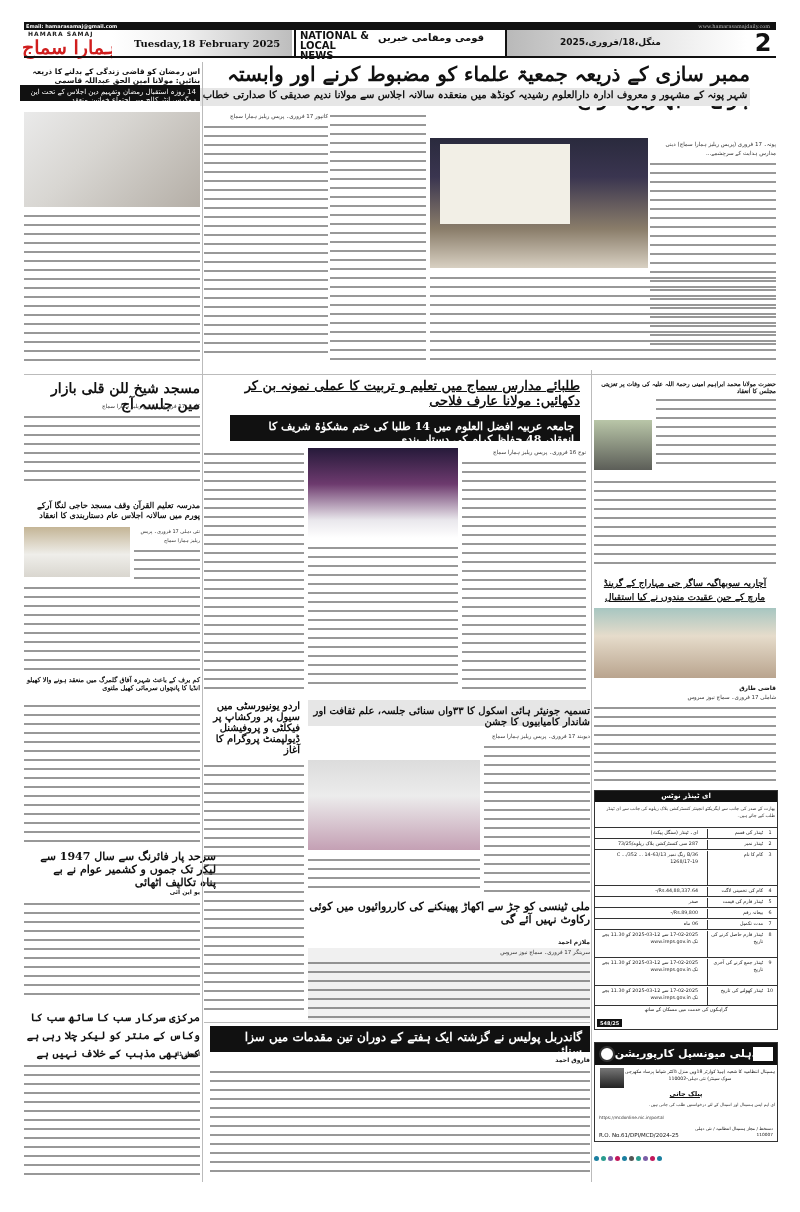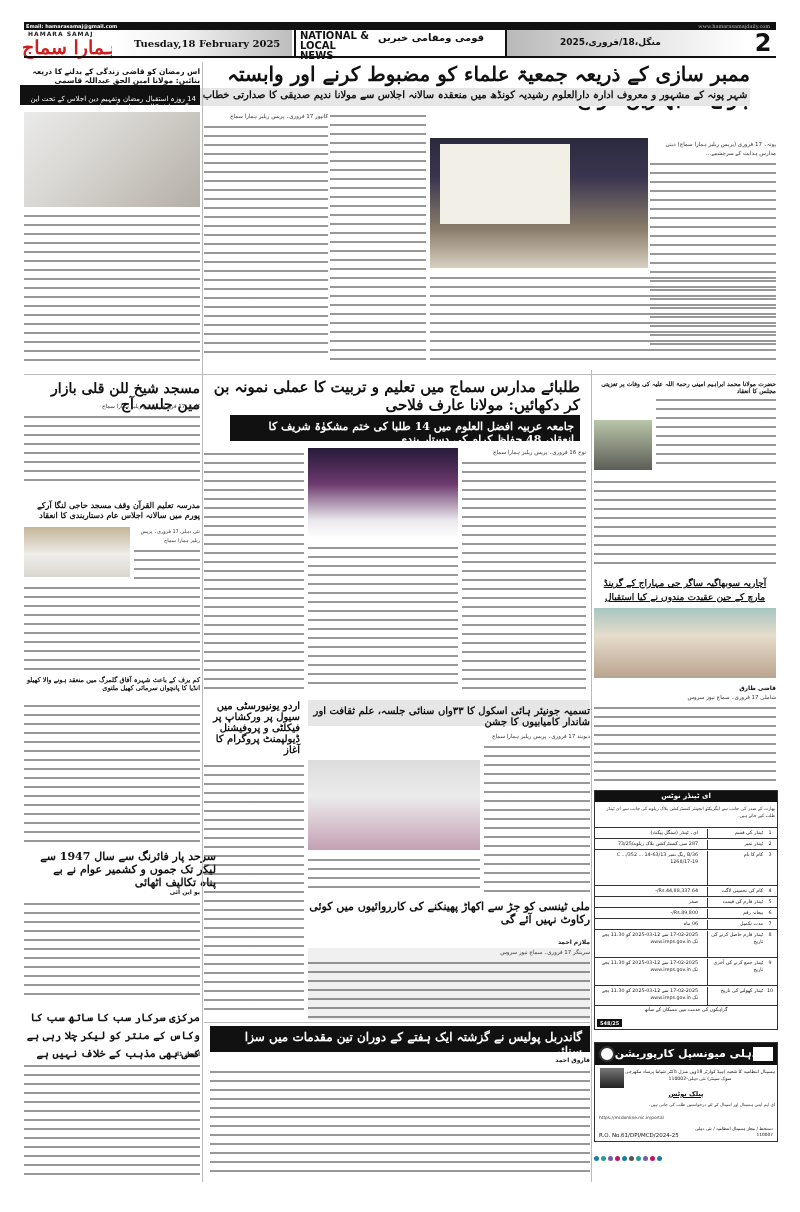--- a/index.html
+++ b/index.html
@@ -24,21 +24,21 @@
   .ur-band { left: 505px; top: 30px; width: 242px; height: 26px; border-left: 2px solid #111;
      background: linear-gradient(90deg, #b9b9b9 0%, #e0e0e0 50%, #fff 100%); }
   .date-ur { left: 560px; top: 37px; font-size: 9px; font-weight: bold; }
   .page-no { left: 750px; top: 30px; width: 26px; height: 26px; font-size: 24px; font-weight: bold; line-height: 26px; text-align: center; }
   .rule { left: 24px; top: 56px; width: 752px; height: 2px; background: #111; }
 
   
   .hl-main { left: 200px; top: 62px; width: 550px; text-align: right; font-size: 20px; font-weight: bold; font-family: "DejaVu Serif", serif; }
   .hl-left1 { left: 20px; top: 67px; width: 180px; text-align: right; font-size: 7.5px; font-weight: bold; }
   .black-bar { background: #111; color: #fff; }
-  .hl-left2 { left: 20px; top: 85px; width: 180px; height: 16px; font-size: 7px; padding: 10px 4px; text-align: right; }
+  .hl-left2 { left: 20px; top: 85px; width: 180px; height: 16px; font-size: 7px; padding: 3px 4px; text-align: right; }
   .sub-band { left: 200px; top: 88px; width: 550px; height: 18px; background: #e6e6e6; }
   .sub-hl { left: 200px; top: 89px; width: 550px; text-align: center; font-size: 10px; font-weight: bold; font-family: "DejaVu Serif", serif; }
 
   
   .photo { background: #9a8f84; overflow: hidden; }
   .photo::before { content: ""; position: absolute; inset: 0; }
   .photo-kitchen { left: 24px; top: 112px; width: 176px; height: 95px; background: linear-gradient(135deg,#eaeaea 0%,#d8d6d2 40%,#b4aea6 100%); }
   .photo-stage { left: 430px; top: 138px; width: 218px; height: 130px; background: linear-gradient(180deg,#2a2a3d 0%,#3a3550 30%,#8a7d6a 70%,#d8d0c2 100%); }
   .photo-stage .banner { position: absolute; left: 10px; top: 6px; width: 130px; height: 80px; background: #f2efe6; }
   .photo-jamia { left: 308px; top: 448px; width: 150px; height: 90px; background: linear-gradient(180deg,#261a3a 0%,#6d3a6e 40%,#e9e7ec 80%,#fff 100%); }
@@ -52,21 +52,21 @@
   .col .ln { display: block; height: 9px; border-bottom: 1px solid transparent;
      background: linear-gradient(90deg, #444 0, #444 100%) no-repeat; background-size: 100% 2px; background-position: 0 5px; opacity: .55; }
 
   .hl { font-family: "DejaVu Serif", serif; font-weight: bold; text-align: right; direction: rtl; }
   .hl-jalsa { left: 24px; top: 380px; width: 176px; font-size: 14px; }
   .hl-madrasa { left: 24px; top: 500px; width: 176px; font-size: 8px; }
   .hl-kumbh { left: 24px; top: 676px; width: 176px; font-size: 6.5px; }
   .hl-urdu-uni { left: 200px; top: 700px; width: 100px; font-size: 10px; }
   .hl-sarhad { left: 24px; top: 850px; width: 176px; font-size: 11px; margin-left: 16px; }
   .hl-markazi { left: 24px; top: 1008px; width: 176px; font-size: 10.5px; line-height: 18px; }
-  .hl-talaba { left: 200px; top: 378px; width: 380px; font-size: 15px; }
+  .hl-talaba { left: 200px; top: 378px; width: 380px; font-size: 13px; text-decoration: underline; }
   .hl-jamia-bar { left: 230px; top: 415px; width: 350px; height: 26px; font-size: 11px; padding: 5px 6px; }
   .hl-hazrat { left: 594px; top: 380px; width: 182px; font-size: 6px; }
   .hl-acharya { left: 594px; top: 576px; width: 182px; font-size: 9px; line-height: 14px; text-align: center; text-decoration: underline; }
   .hl-tasmia-band { left: 308px; top: 700px; width: 282px; height: 26px; background: #e6e6e6; }
   .hl-tasmia { left: 308px; top: 705px; width: 282px; font-size: 10px; }
   .hl-militancy { left: 300px; top: 900px; width: 290px; font-size: 11px; }
   .hl-ganderbal { left: 210px; top: 1026px; width: 380px; height: 26px; font-size: 12px; padding: 4px 8px; }
   .byline { font-size: 6px; font-weight: bold; direction: rtl; text-align: right; }
 
   
@@ -602,21 +602,21 @@
   <div class="trow" style="top:214px;height:14px;text-align:center;"><span style="direction:rtl;">گراہکوں کی خدمت میں مسکان کے ساتھ</span></div>
   <div class="tender-ro">548/25</div>
 </div>
 
 <div class="abs mcd">
   <div class="mcd-head rtl">دہلی میونسپل کارپوریشن</div>
   <div class="mcd-logo"></div>
   <div class="mcd-emblem"></div>
   <div class="mcd-bldg"></div>
   <div class="mcd-addr">ہسپتال انتظامیہ کا شعبہ (ہیڈ کوارٹر 18ویں منزل ڈاکٹر شیاما پرساد مکھرجی سوک سینٹر) نئی دہلی-110002</div>
-  <div class="mcd-notice rtl">پبلک نوٹس</div>
+  <div class="mcd-notice rtl">پبلک جاتی</div>
   <div class="mcd-body">ای ایم ایس ہسپتال اور اسپتال کے لئے درخواستیں طلب کی جاتی ہیں۔</div>
   <div class="mcd-url">https://mcdonline.nic.in/portal</div>
   <div class="mcd-ro">R.O. No.61/DPI/MCD/2024-25</div>
   <div class="mcd-sign" style="width:80px;">دستخط / مجاز ہسپتال انتظامیہ / نئی دہلی 110007</div>
 </div>
 <div class="abs dots" id="dots"><span style="background: rgb(26, 127, 160);"></span><span style="background: rgb(42, 157, 143);"></span><span style="background: rgb(123, 94, 167);"></span><span style="background: rgb(194, 24, 91);"></span><span style="background: rgb(26, 127, 160);"></span><span style="background: rgb(85, 85, 85);"></span><span style="background: rgb(42, 157, 143);"></span><span style="background: rgb(123, 94, 167);"></span><span style="background: rgb(194, 24, 91);"></span><span style="background: rgb(26, 127, 160);"></span></div>
 
 <div class="abs vline" style="left:202px;top:62px;height:1120px;"></div>
 <div class="abs vline" style="left:591px;top:370px;height:812px;"></div>
 <div class="abs hline" style="left:24px;top:374px;width:752px;"></div>

